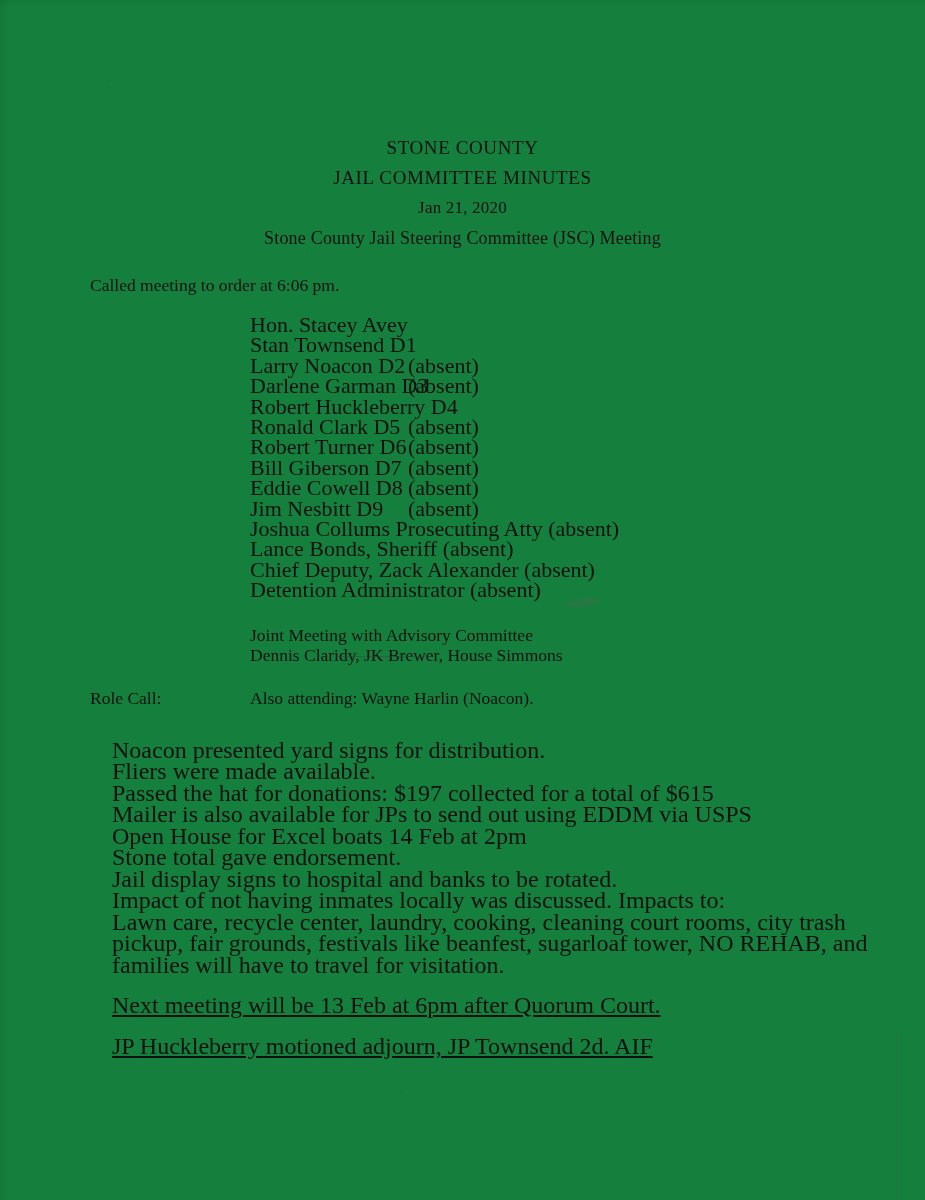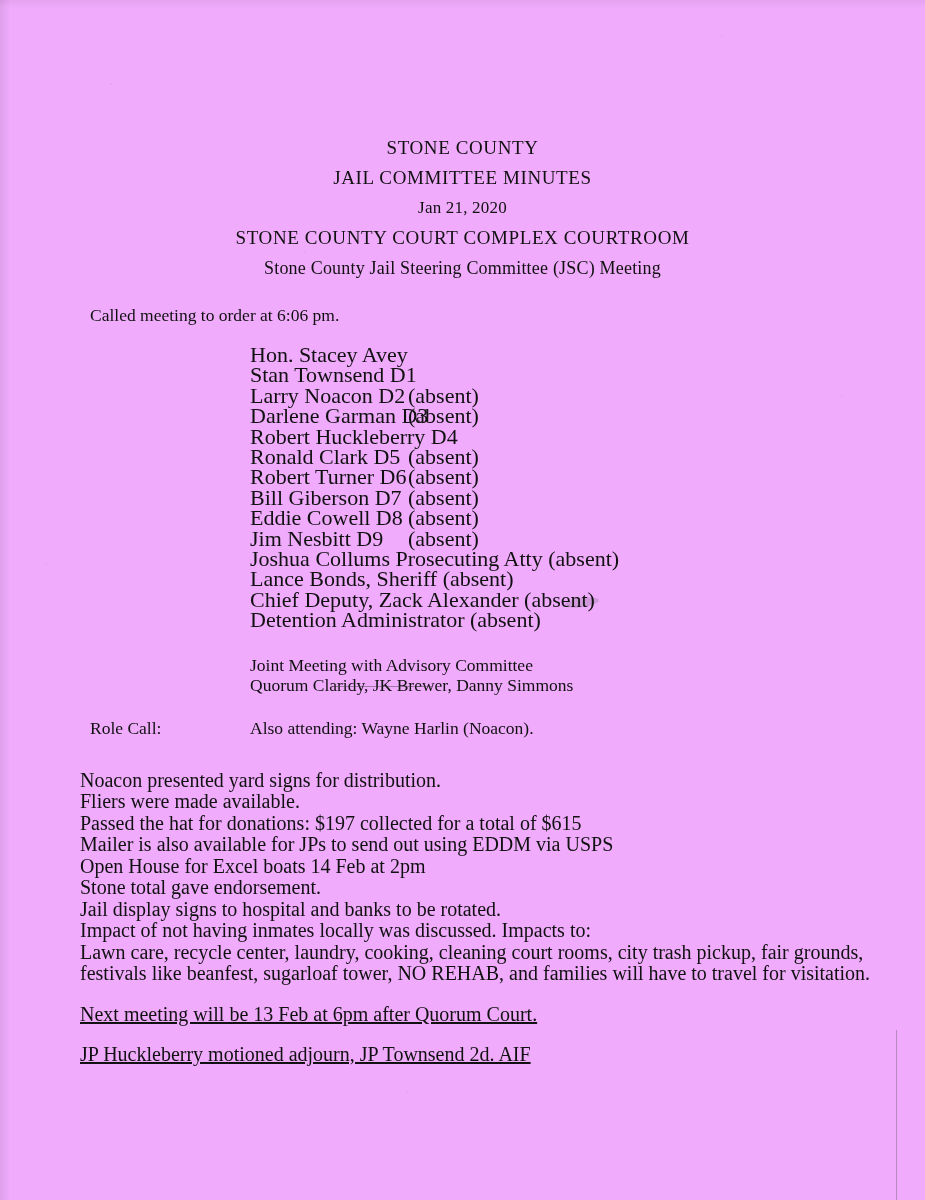--- a/index.html
+++ b/index.html
@@ -8,21 +8,21 @@
     background: #ffffff;
   }
   body {
     font-family: "Liberation Serif", serif;
     color: #111111;
   }
   .page {
     position: relative;
     width: 925px;
     height: 1200px;
-    background: #f0abfc;
+    background: #15803d;
     overflow: hidden;
   }
   
   .scan-noise {
     position: absolute;
     inset: 0;
     pointer-events: none;
     background-image:
       radial-gradient(circle at 12% 7%, rgba(120,120,120,0.10) 0 1px, transparent 1.2px),
       radial-gradient(circle at 78% 3%, rgba(120,120,120,0.09) 0 1px, transparent 1.2px),
@@ -149,21 +149,22 @@
   .also-block {
     margin-top: 22px;
     font-size: 17.5px;
     line-height: 20px;
   }
 
   .notes-block {
     margin-top: 32px;
     padding-left: 80px;
     padding-right: 48px;
-    font-size: 20px;
+    font-size: 24px;
+    margin-left: 32px;
   }
   .notes-block p {
     margin: 0;
     line-height: 21.5px;
   }
   .notes-block p.wrap {
     line-height: 21.5px;
   }
   .gap-para {
     margin-top: 19px !important;
@@ -192,21 +193,20 @@
   <div class="scan-noise"></div>
   <div class="scan-line-right"></div>
   <div class="smudge"></div>
 
   <div class="content">
 
     <div class="title-block">
       <div class="title-line caps">STONE COUNTY</div>
       <div class="title-line caps">JAIL COMMITTEE MINUTES</div>
       <div class="title-date">Jan 21, 2020</div>
-      <div class="title-line caps">STONE COUNTY COURT COMPLEX COURTROOM</div>
       <div class="title-sub">Stone County Jail Steering Committee (JSC) Meeting</div>
     </div>
 
     <div class="body-block">
 
       <div class="called-order">Called meeting to order at 6:06 pm.</div>
 
       <div class="roll-row">
         <div class="roll-label">Role Call:</div>
         <div class="roll-list">
@@ -260,21 +260,21 @@
           <div class="roll-item">
             <span class="roll-name wide">Chief Deputy, Zack Alexander (absent)</span>
           </div>
           <div class="roll-item">
             <span class="roll-name wide">Detention Administrator (absent)</span>
           </div>
 
           <div class="joint-block">
             <div class="ln">Joint Meeting with Advisory Committee</div>
             <div class="ln">
-              <span>Quorum Claridy, JK Brewer, Danny Simmons</span>
+              <span>Dennis Claridy, JK Brewer, House Simmons</span>
               <span class="strike-ghost"></span>
             </div>
           </div>
 
           <div class="also-block">Also attending:  Wayne Harlin (Noacon).</div>
 
         </div>
       </div>
 
     </div>

